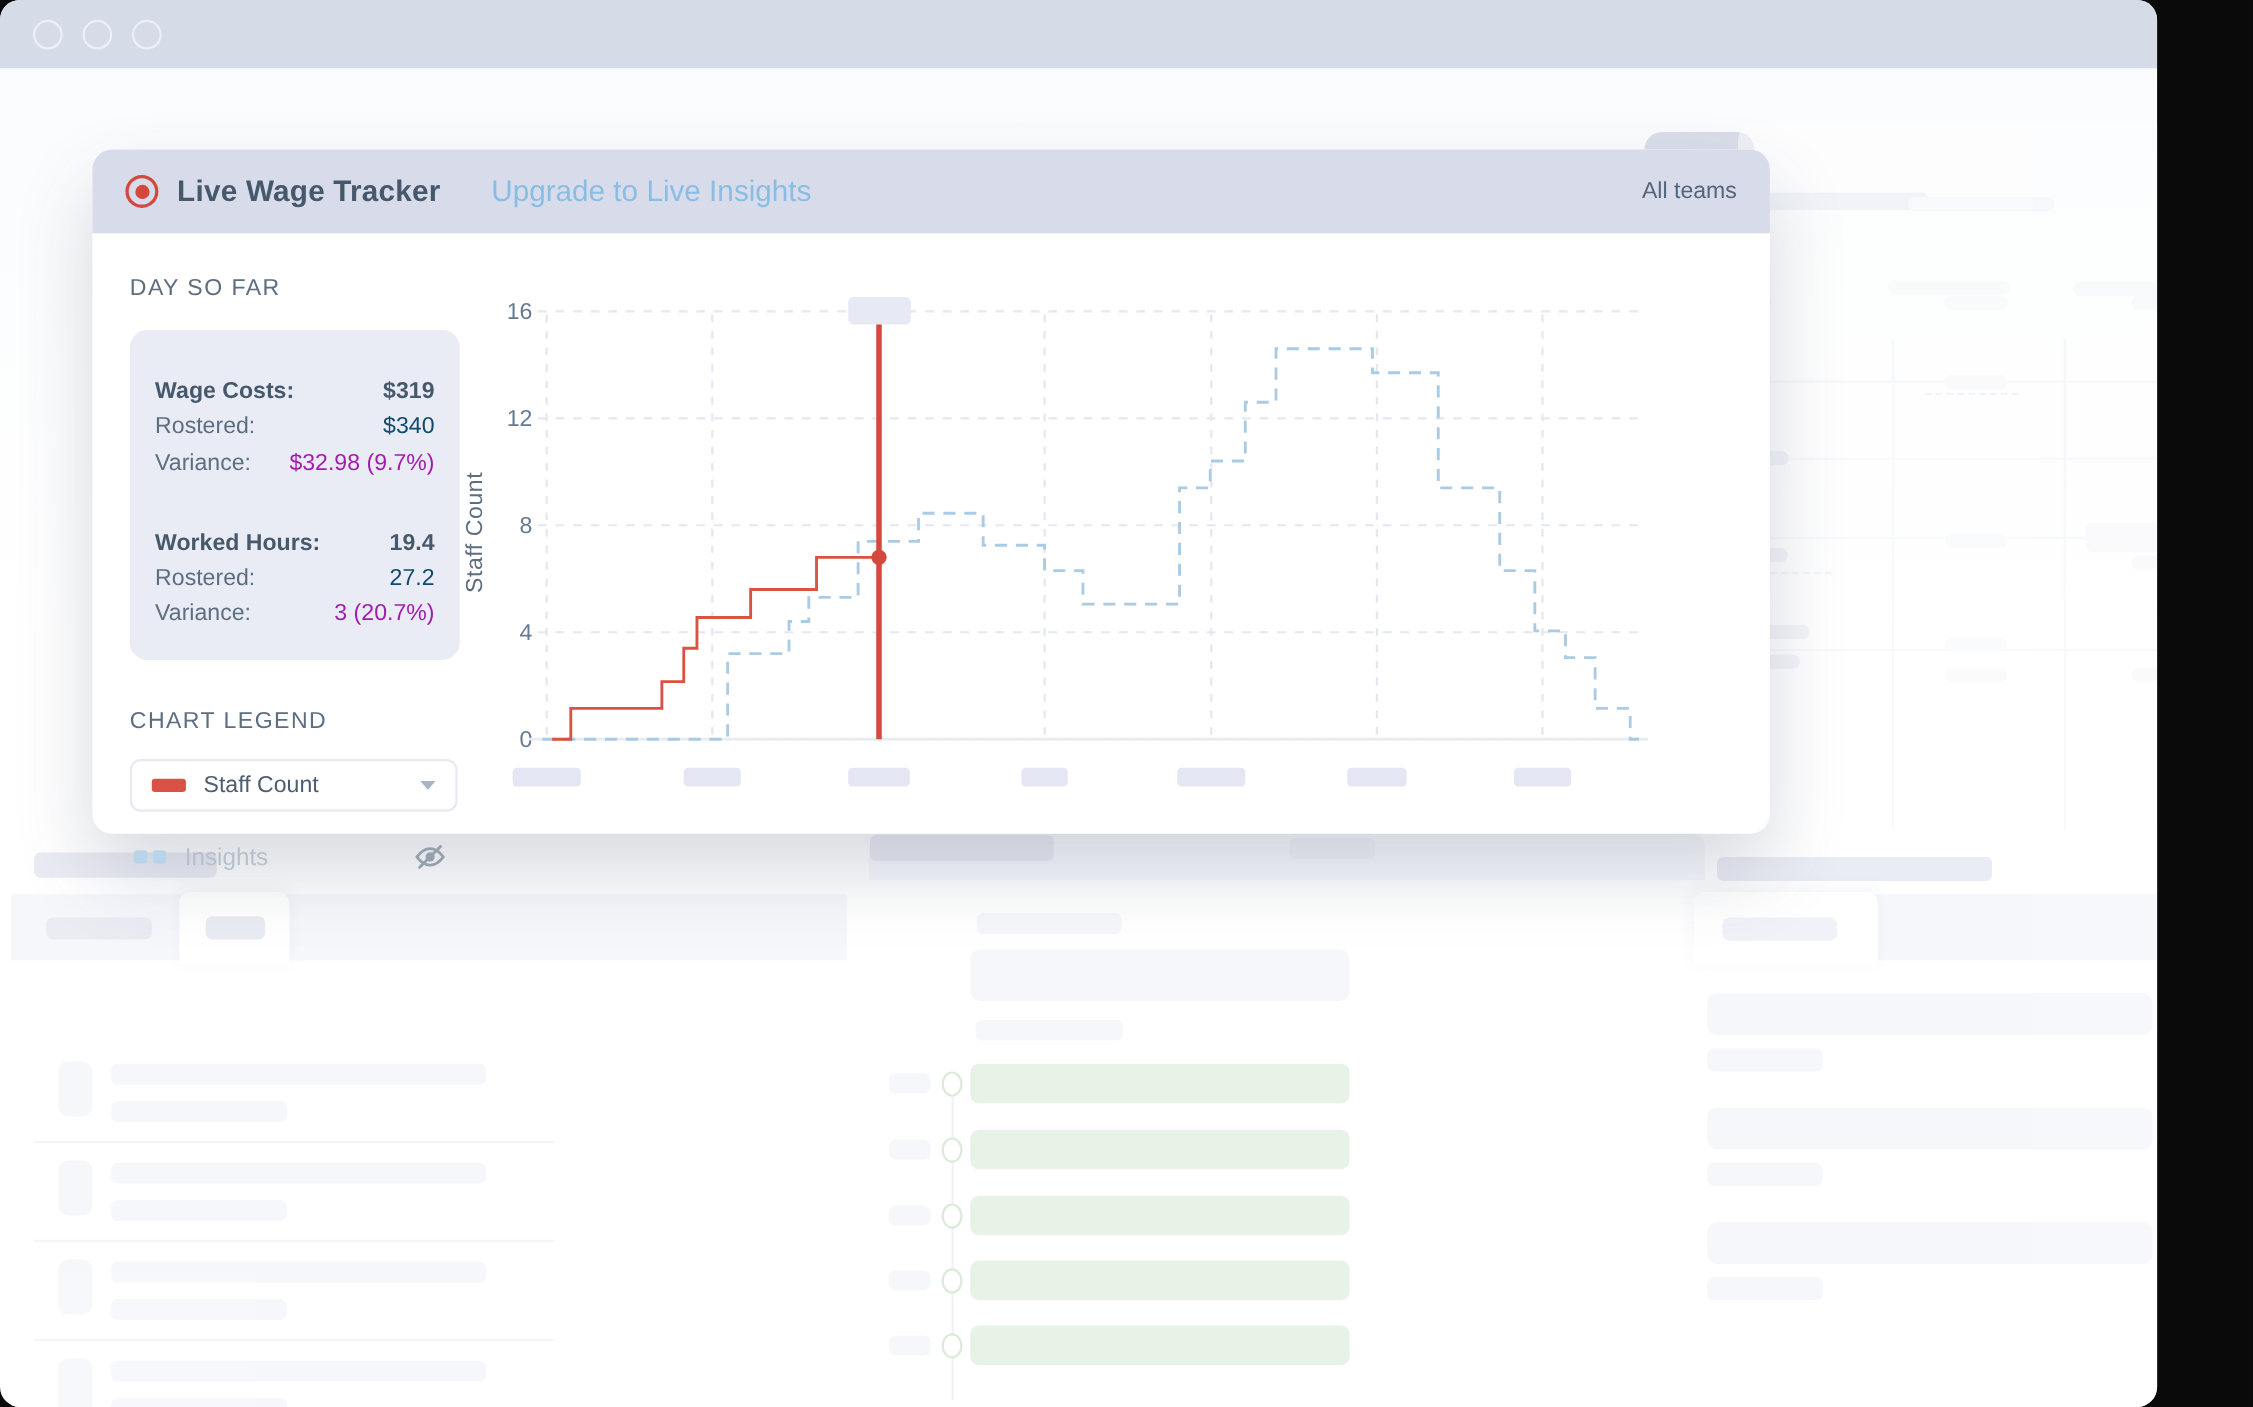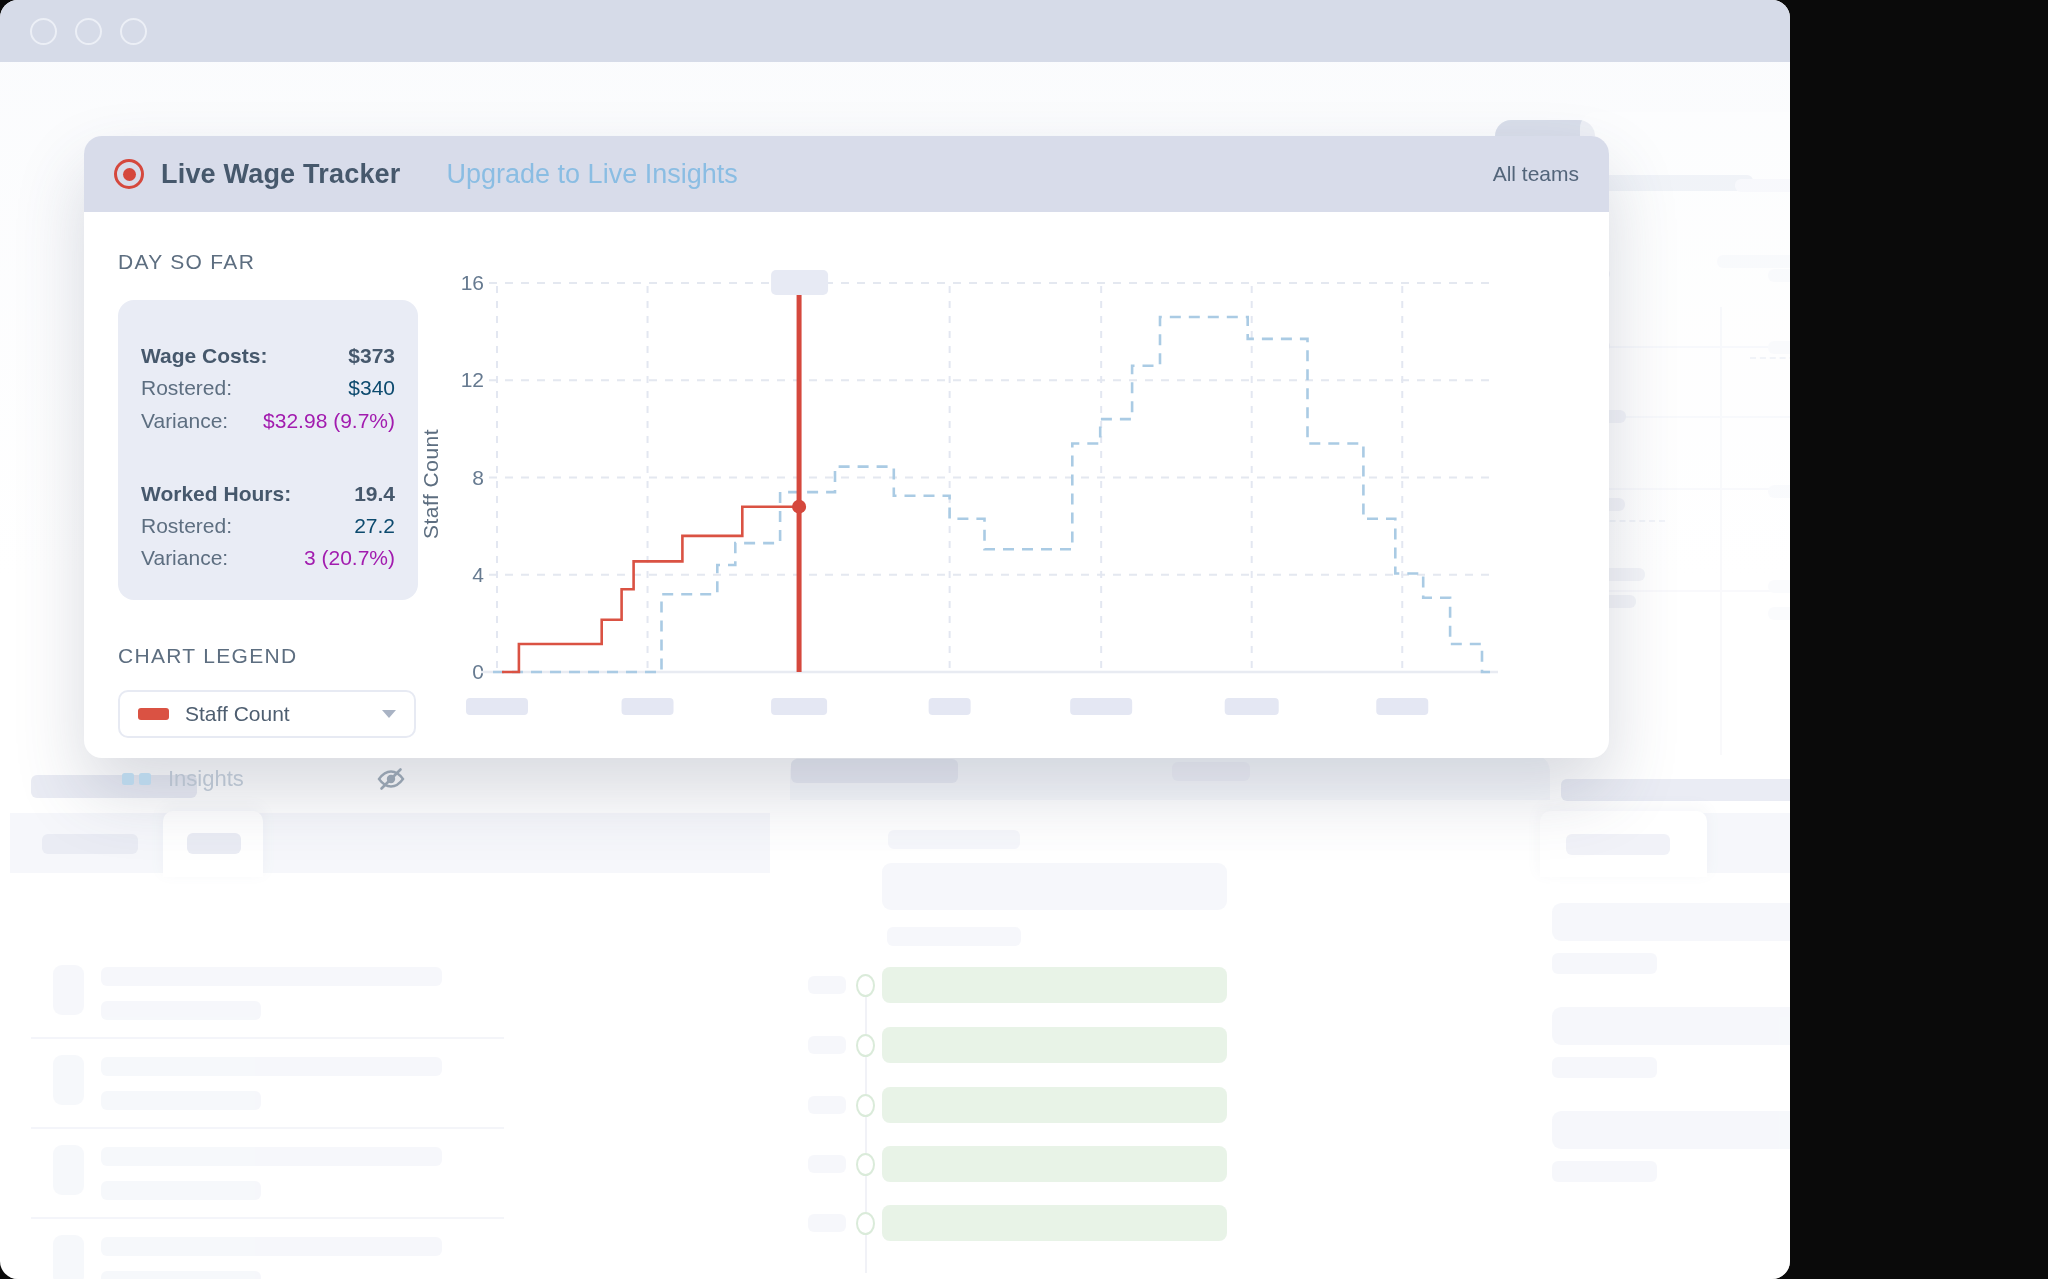--- a/index.html
+++ b/index.html
@@ -1,17 +1,17 @@
 <!DOCTYPE html>
 <html><head>
 <meta charset="utf-8">
 <style>
   html,body{margin:0;padding:0;background:#0a0a0a;}
   *{box-sizing:border-box;font-family:"Liberation Sans",sans-serif;}
-  .screen{position:relative;width:1790px;height:1279px;border-radius:18px;overflow:hidden;
+  .screen{position:relative;width:1961px;height:1279px;border-radius:18px;overflow:hidden;
           background:linear-gradient(180deg,#fafbfd 0%,#ffffff 45%);}
   
   .topbar{position:absolute;left:0;top:0;width:100%;height:62px;background:#d6dbe8;display:flex;align-items:center;padding-left:30px;gap:18px;}
   .tl{width:27px;height:27px;border-radius:50%;border:2.5px solid #eceff6;}
   
   .bg{position:absolute;inset:62px 0 0 0;opacity:.72;pointer-events:none;}
   .skel{position:absolute;background:#ecEEf6;border-radius:6px;}
   .skel.dk{background:#e2e5f0;}
   .skel.lt{background:#f3f5fa;}
   .bgcard{position:absolute;background:#ffffff;border-radius:16px;}
@@ -184,21 +184,21 @@
     </div>
 
     <div class="mbody">
 
       <div class="leftcol">
         <div class="sechead">DAY SO FAR</div>
 
         <div class="statcard">
           <div class="srow bold">
             <span>Wage Costs:</span>
-            <span class="val">$373</span>
+            <span class="val">$319</span>
           </div>
           <div class="srow">
             <span>Rostered:</span>
             <span class="val">$340</span>
           </div>
           <div class="srow">
             <span>Variance:</span>
             <span class="red">$32.98 (9.7%)</span>
           </div>
           <div class="statgap"></div>

